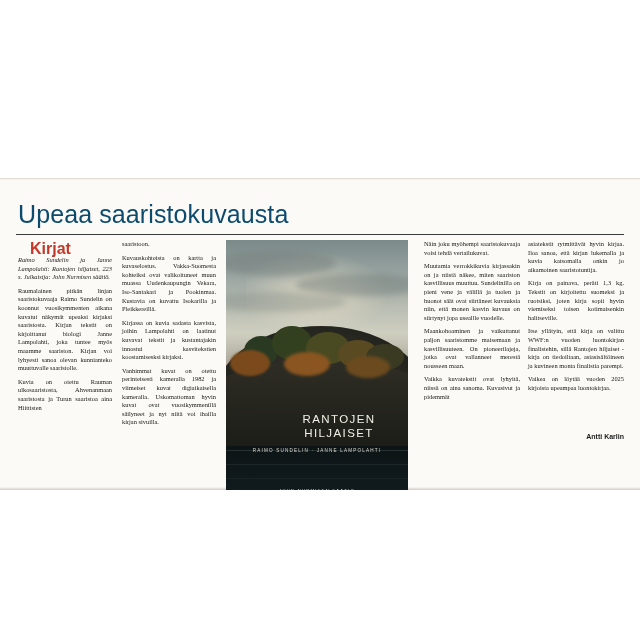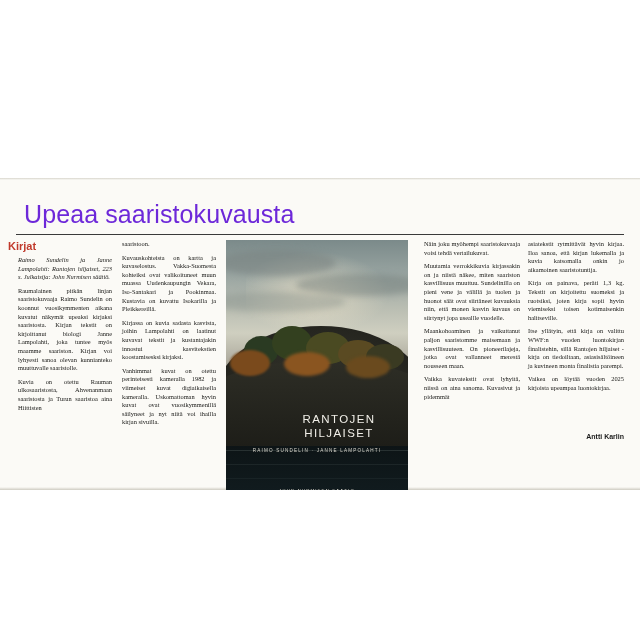--- a/index.html
+++ b/index.html
@@ -25,41 +25,41 @@
     left: 0; top: 0; width: 640px; height: 2px;
     background: linear-gradient(to bottom, #d8d5cc, #fbfaf6);
   }
   .paper-edge-bottom {
     position: absolute;
     left: 0; bottom: 0; width: 640px; height: 3px;
     background: linear-gradient(to top, #cfccc2, #fbfaf6);
   }
   .headline {
     position: absolute;
-    left: 24px;
+    left: 18px;
     top: 22px;
     font-size: 25px;
     letter-spacing: 0.1px;
-    color: #6d28d9;
+    color: #0c4a6e;
     font-family: "Liberation Sans", sans-serif;
     font-weight: 400;
   }
   .rule {
     position: absolute;
     left: 16px;
     top: 56px;
     width: 608px;
     height: 1px;
     background: #3a3a3a;
   }
   .section-label {
     position: absolute;
-    left: 8px;
+    left: 30px;
     top: 62px;
-    font-size: 11px;
+    font-size: 16px;
     font-weight: bold;
     color: #c0392b;
     font-family: "Liberation Sans", sans-serif;
     text-align: center;
   }
   .col {
     position: absolute;
     font-size: 6.4px;
     line-height: 8.6px;
     color: #20201e;

